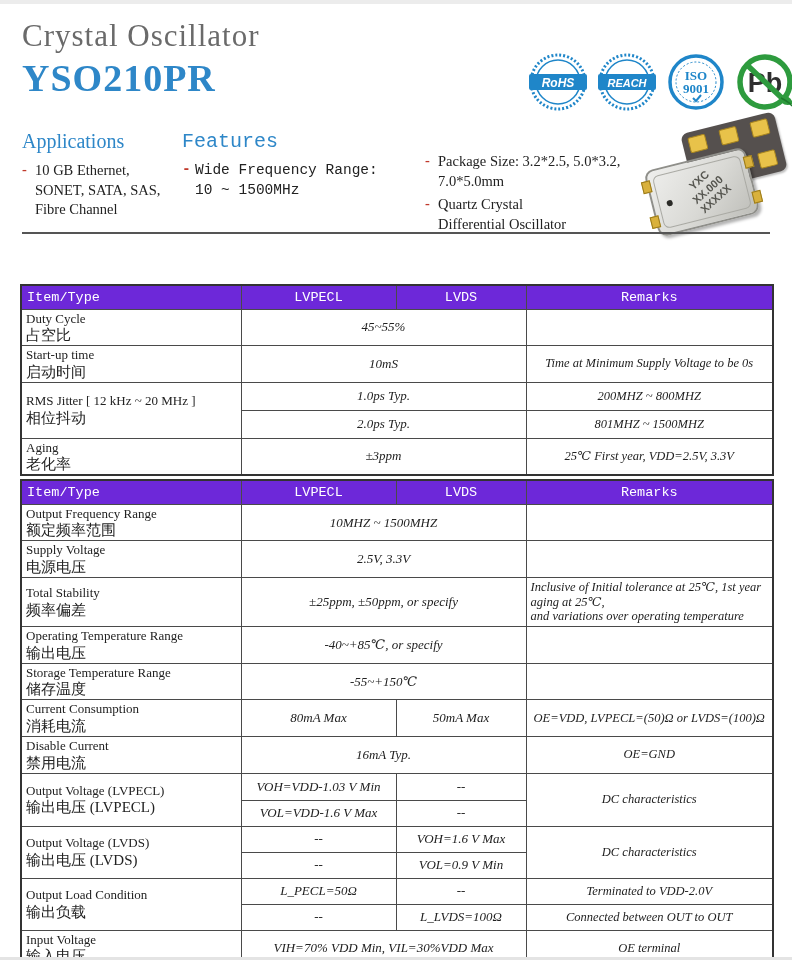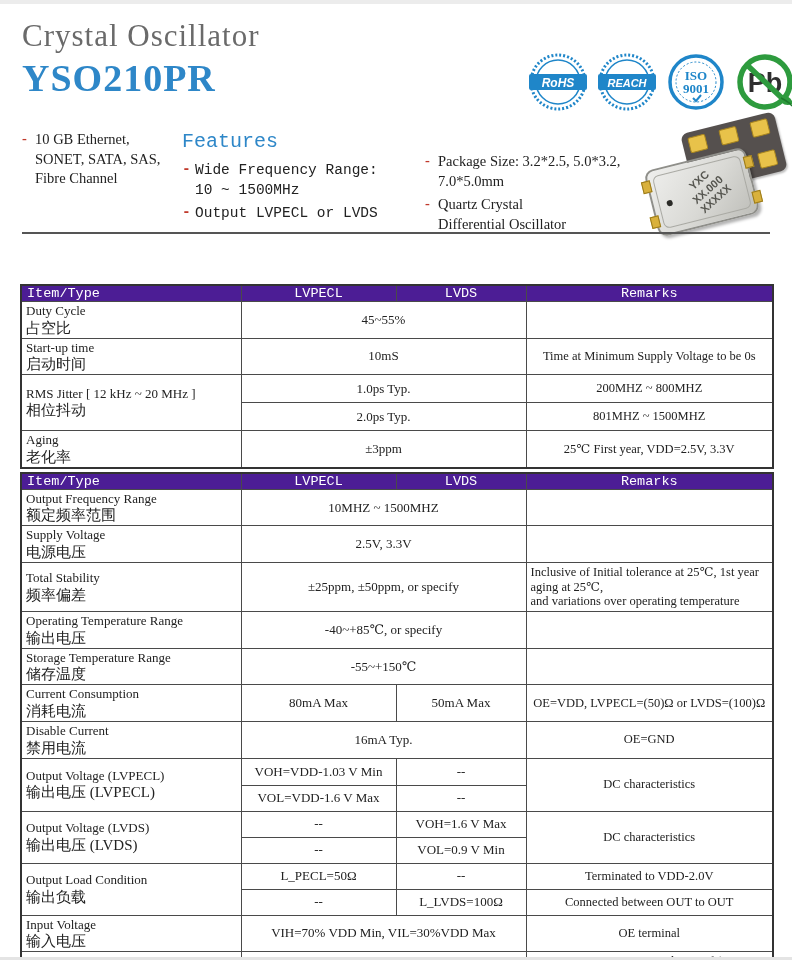--- a/index.html
+++ b/index.html
@@ -54,26 +54,26 @@
   .spec-title { position:absolute; left:26px; top:243px; font-size:21px; font-weight:bold;
                 color:#2e87c8; }
 
   .tables { position:absolute; left:20px; top:280px; width:752px; }
   table { border-collapse:collapse; width:752px; table-layout:fixed; }
   table + table { margin-top:3px; }
   col.c-item { width:220px; } col.c-pecl { width:155px; }
   col.c-lvds { width:130px; } col.c-rem { width:247px; }
   th, td { border:1px solid #4a4a4a; font-size:13px; overflow:hidden; }
   table { border:2px solid #333; }
-  th { background:#4c1d95; color:#fff; font-family:"Liberation Mono","DejaVu Sans Mono",monospace;
-       font-weight:normal; font-size:13.5px; height:16px; }
+  th { background:#6d28d9; color:#fff; font-family:"Liberation Mono","DejaVu Sans Mono",monospace;
+       font-weight:normal; font-size:13.5px; height:24px; }
   th.h-item { text-align:left; padding-left:5px; }
   td.item { text-align:left; padding:1px 4px; line-height:1.2; }
   td.item .zh { display:block; font-size:15px; }
-  td.val, td.rem { text-align:center; padding:1px 4px; }
+  td.val, td.rem { text-align:center; padding:1px 4px;font-style:italic; }
   td.rem { font-size:12.5px; }
   td.rem.left { text-align:left; white-space:pre-line; line-height:1.18; padding:2px 4px; }
   tr.h29 td{height:29px;} tr.h30 td{height:30px;} tr.h28 td{height:28px;}
   tr.h33 td{height:33px;} tr.h42 td{height:42px;} tr.h31 td{height:31px;}
   tr.h32 td{height:32px;} tr.h26 td{height:26px;} tr.h27 td{height:27px;}
 </style>
 </head>
 <body>
 
 <div class="page">
@@ -129,32 +129,32 @@
       <span class="rim"></span>
       <span class="chip-dot"></span>
       <div class="chip-label">YXC
 XX.000
 XXXXX</div>
     </div>
   </div>
 
   <div class="cols">
     <div class="col-apps">
+      <div class="sec-title">Applications</div>
       <ul class="dash">
         <li>10 GB Ethernet,
 SONET, SATA, SAS,
 Fibre Channel</li>
       </ul>
     </div>
     <div class="col-feat">
       <div class="sec-title">Features</div>
       <ul class="dash">
         <li>Wide Frequency Range:
 10 ~ 1500MHz</li>
-        <li>Output LVPECL or LVDS</li>
       </ul>
     </div>
     <div class="col-pkg">
       <ul class="dash">
         <li>Package Size: 3.2*2.5, 5.0*3.2, 7.0*5.0mm</li>
         <li>Quartz Crystal
 Differential Oscillator</li>
       </ul>
     </div>
   </div>

